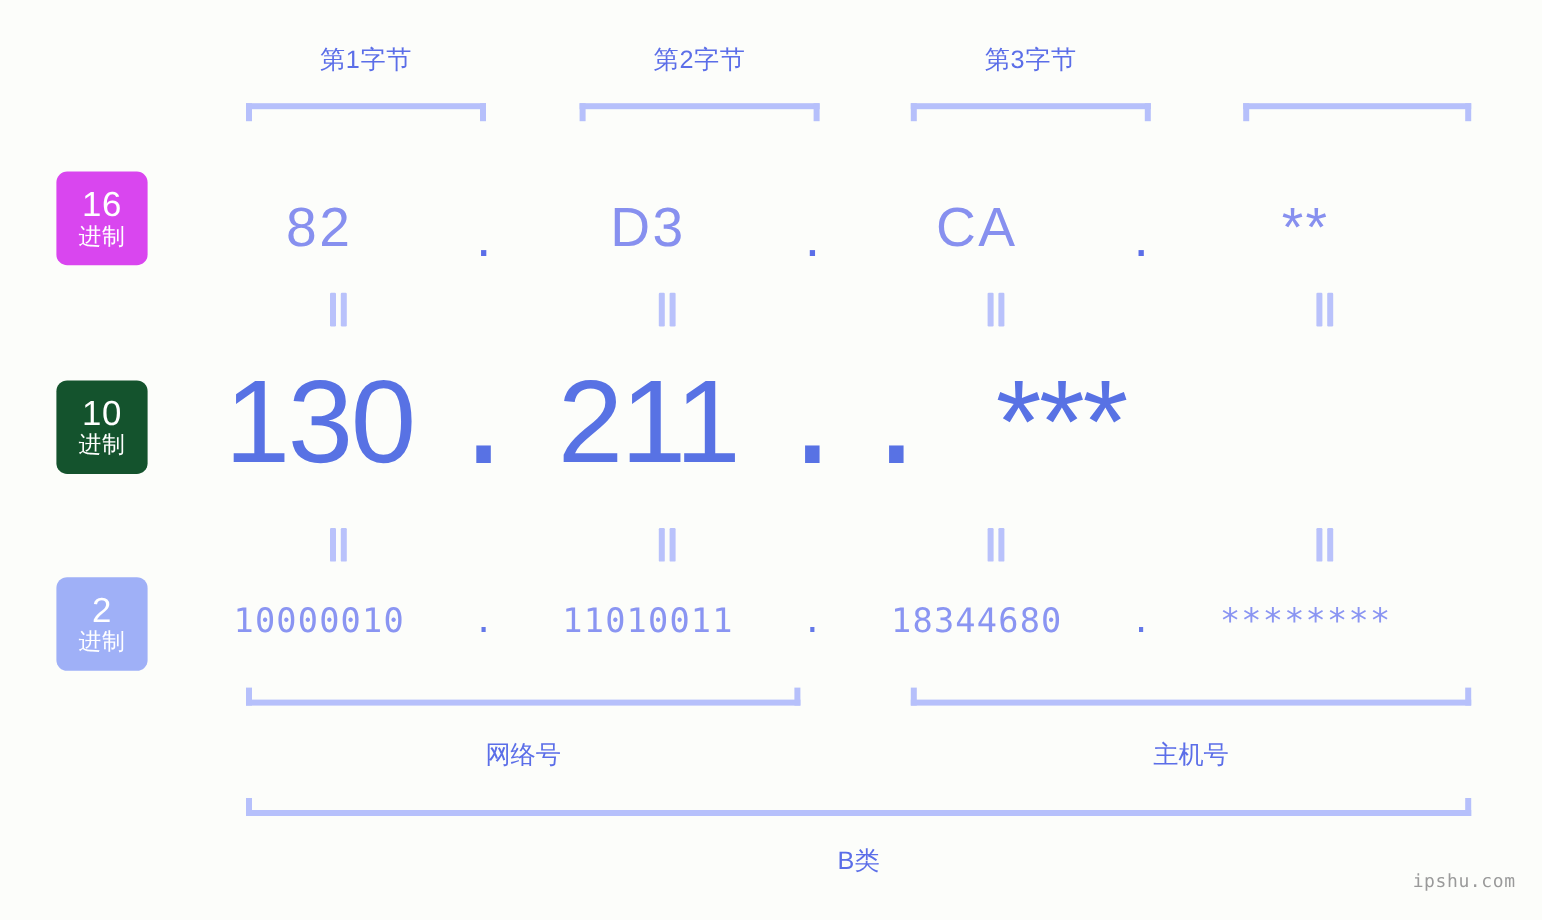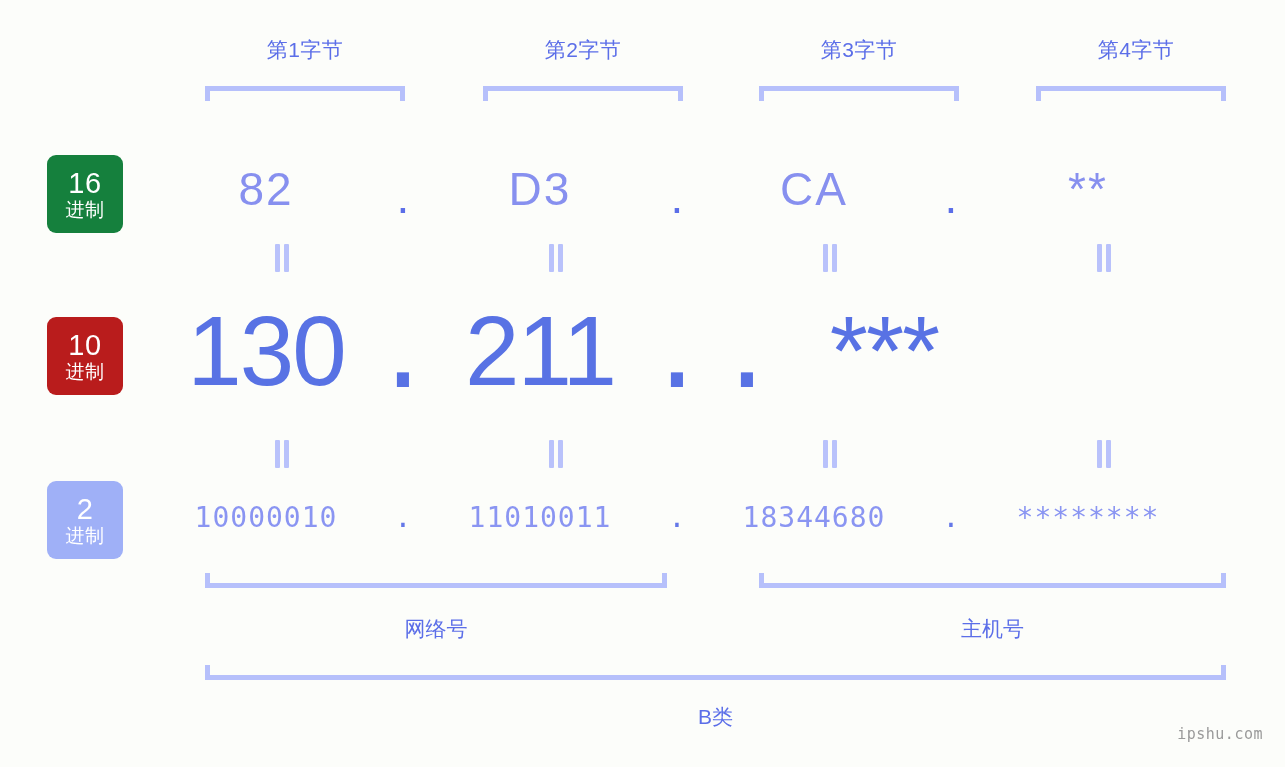--- a/index.html
+++ b/index.html
@@ -69,22 +69,22 @@
     font-size: 29px;
     font-weight: 400;
     letter-spacing: 0.5px;
     margin-bottom: 2px;
   }
   .badge .sys {
     font-size: 19px;
     font-weight: 400;
     letter-spacing: 0.5px;
   }
-  .badge-hex { top: 155px; background: #15803d; }
-  .badge-dec { top: 317px; background: #b91c1c; }
+  .badge-hex { top: 143px; background: #d946ef; }
+  .badge-dec { top: 317px; background: #14532d; }
   .badge-bin { top: 481px; background: #9fb0f7; }
 
   
   .row {
     position: absolute;
     left: 164px;
     width: 1075px;
     display: flex;
     align-items: center;
   }
@@ -207,21 +207,20 @@
   }
 </style>
 </head>
 <body>
 
 <div class="stage">
 
   <div class="byte-label" style="left:205px; width:200px;">第1字节</div>
   <div class="byte-label" style="left:483px; width:200px;">第2字节</div>
   <div class="byte-label" style="left:759px; width:200px;">第3字节</div>
-  <div class="byte-label" style="left:1036px; width:200px;">第4字节</div>
 
   <div class="bracket-down" style="left:205px; top:86px; width:200px;"></div>
   <div class="bracket-down" style="left:483px; top:86px; width:200px;"></div>
   <div class="bracket-down" style="left:759px; top:86px; width:200px;"></div>
   <div class="bracket-down" style="left:1036px; top:86px; width:190px;"></div>
 
   <div class="badge badge-hex">
     <span class="num">16</span>
     <span class="sys">进制</span>
   </div>

